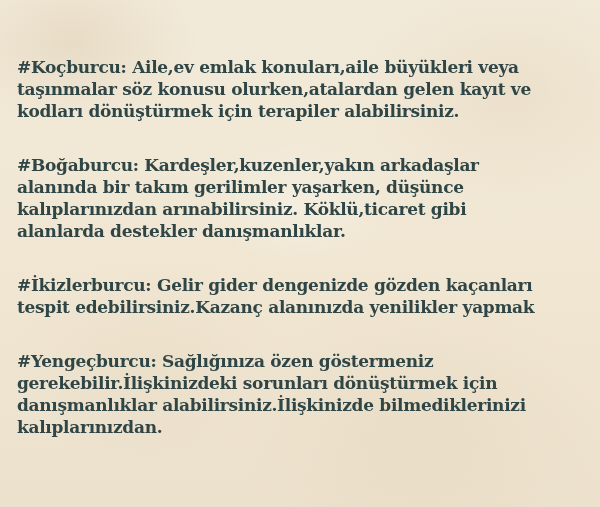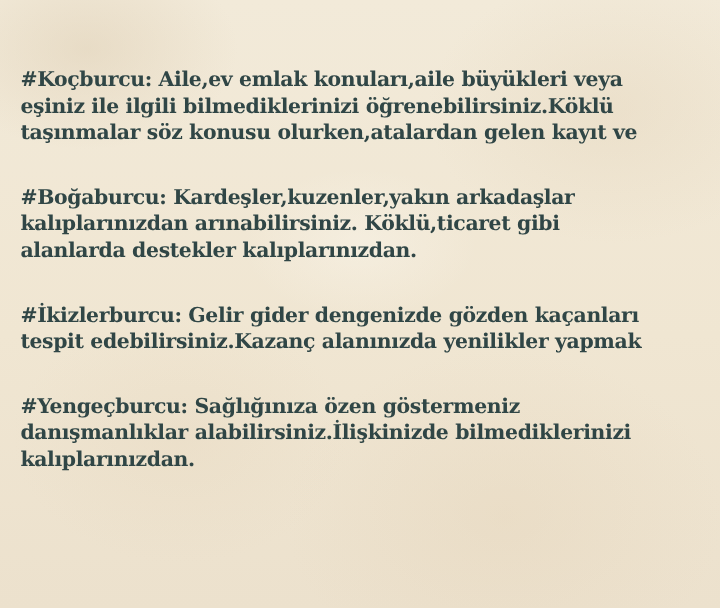--- a/index.html
+++ b/index.html
@@ -40,35 +40,37 @@
   }
 </style>
 </head>
 <body>
 
 <div class="page" style="--bg-color: #f0e7d4; --text-color: #304646;">
   <div class="content">
 
     <p class="para">
       <span class="line">#Koçburcu: Aile,ev emlak konuları,aile büyükleri veya</span>
-      <span class="line">eşiniz ile ilgili bilmediklerinizi öğrenebilirsiniz.Köklü</span>
       <span class="line">taşınmalar söz konusu olurken,atalardan gelen kayıt ve</span>
+      <span class="line">kodları dönüştürmek için terapiler alabilirsiniz.</span>
     </p>
 
     <p class="para">
       <span class="line">#Boğaburcu: Kardeşler,kuzenler,yakın arkadaşlar</span>
+      <span class="line">alanında bir takım gerilimler yaşarken, düşünce</span>
       <span class="line">kalıplarınızdan arınabilirsiniz. Köklü,ticaret gibi</span>
-      <span class="line">alanlarda destekler kalıplarınızdan.</span>
+      <span class="line">alanlarda destekler danışmanlıklar.</span>
     </p>
 
     <p class="para">
       <span class="line">#İkizlerburcu: Gelir gider dengenizde gözden kaçanları</span>
       <span class="line">tespit edebilirsiniz.Kazanç alanınızda yenilikler yapmak</span>
     </p>
 
     <p class="para">
       <span class="line">#Yengeçburcu: Sağlığınıza özen göstermeniz</span>
+      <span class="line">gerekebilir.İlişkinizdeki sorunları dönüştürmek için</span>
       <span class="line">danışmanlıklar alabilirsiniz.İlişkinizde bilmediklerinizi</span>
       <span class="line">kalıplarınızdan.</span>
     </p>
 
   </div>
 </div>
 
 </body></html>

